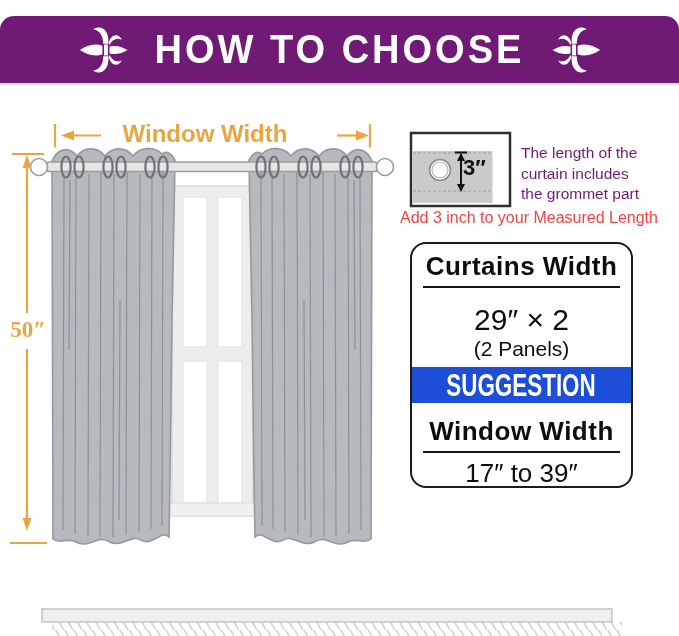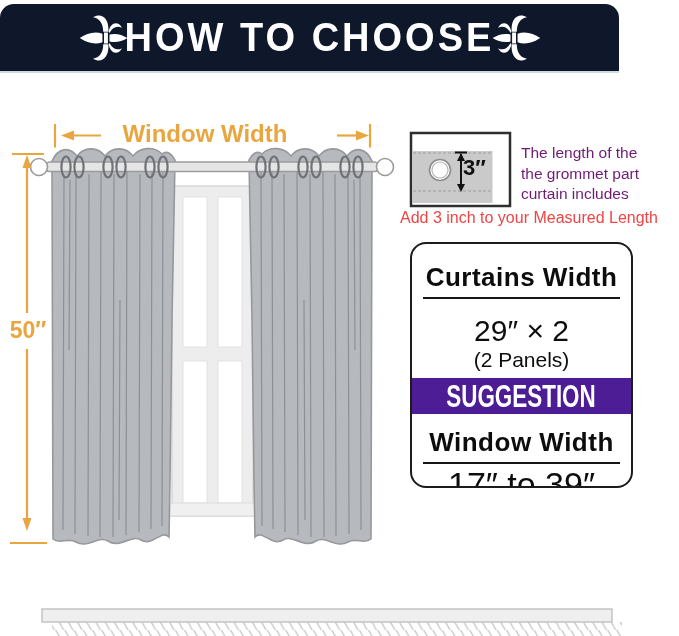--- a/index.html
+++ b/index.html
@@ -2,60 +2,60 @@
 <html><head>
 <meta charset="utf-8">
 <style>
   html,body{margin:0;padding:0;background:#fff;}
   .page{
     position:relative;width:679px;height:636px;background:#fff;overflow:hidden;
     font-family:"Liberation Sans",sans-serif;border-radius:14px;
   }
   
   .header{
-    position:absolute;left:0;top:4px;width:619px;height:67px;background:#0f172a;
+    position:absolute;left:0;top:16px;width:679px;height:67px;background:#701a75;
     border-bottom:2px solid #cddade;display:flex;align-items:center;justify-content:center;
     border-radius:14px 14px 0 0;
   }
   .header-title{
     color:#fff;font-size:38px;font-weight:800;letter-spacing:3px;white-space:nowrap;
     transform:scaleY(1.05);
   }
   .fleur{position:absolute;top:0;width:95px;height:67px;display:flex;align-items:center;justify-content:center;}
   .fleur svg{width:50px;height:86px;}
   .fleur-left{left:56px;}  .fleur-left  svg{transform:rotate(-90deg);}
   .fleur-right{right:56px;} .fleur-right svg{transform:rotate(90deg);}
   
   .scene{position:absolute;left:0;top:0;width:679px;height:636px;}
   
   .lbl{position:absolute;color:#E9A640;font-weight:bold;text-align:center;white-space:nowrap;}
   .lbl-window-width{left:119px;top:120px;width:172px;font-size:24px;}
-  .lbl-height{left:4px;top:317px;width:48px;font-size:23px;}
+  .lbl-height{left:4px;top:317px;width:48px;font-size:23px;font-family:Liberation Serif, serif;}
   .lbl-grommet-depth{position:absolute;left:463px;top:155px;font-size:22px;font-weight:bold;color:#101010;}
   .grommet-note{position:absolute;left:521px;top:143px;font-size:15.5px;line-height:20.5px;color:#701a75;}
   .add-note{position:absolute;left:400px;top:209px;width:266px;font-size:16px;color:#ef4444;white-space:nowrap;}
   
   .size-panel{
     position:absolute;left:410px;top:242px;width:223px;height:246px;box-sizing:border-box;
     border:2.5px solid #1c1c1c;border-radius:16px;background:#fff;text-align:center;color:#0d0d0d;
-    padding-top:16px;overflow:hidden;
+    padding-top:5px;overflow:hidden;
   }
   .sp-head{font-size:26px;font-weight:bold;line-height:35px;letter-spacing:0.5px;}
   .sp-divider{border:none;border-top:2px solid #161616;margin:2px 11px 0 11px;}
   .sp-value1{font-size:30px;font-weight:400;line-height:36px;margin-top:14px;}
   .sp-panels{font-size:21px;line-height:21px;}
   .suggestion-band{
-    margin-top:8px;height:36px;background:#4c1d95;display:flex;align-items:center;justify-content:center;
+    margin-top:8px;height:36px;background:#1d4ed8;display:flex;align-items:center;justify-content:center;
   }
   .suggestion-text{
     color:#fff;font-weight:800;font-size:27px;letter-spacing:0px;display:inline-block;
     transform:scale(0.83,1.18);
   }
   .sp-head2{margin-top:11px;}
-  .sp-value2{font-size:34px;font-weight:400;line-height:33px;margin-top:4px;}
+  .sp-value2{font-size:26px;font-weight:400;line-height:33px;margin-top:4px;}
   
   .footnote{position:absolute;left:405px;top:508px;font-size:17px;line-height:21.5px;color:#1e1e1e;white-space:nowrap;}
 </style>
 </head>
 <body>
 
 <div class="page">
 
   <div class="header">
     <div class="fleur fleur-left">
@@ -178,22 +178,22 @@
       </g>
     </g>
   </svg>
 
   <div class="lbl lbl-window-width">Window Width</div>
   <div class="lbl lbl-height">50″</div>
   <div class="lbl-grommet-depth">3″</div>
 
   <div class="grommet-note">
     <div>The length of the</div>
+    <div>curtain includes</div>
     <div>the grommet part</div>
-    <div>curtain includes</div>
   </div>
   <div class="add-note">Add 3 inch to your Measured Length</div>
 
   <div class="size-panel">
     <div class="sp-head">Curtains Width</div>
     <hr class="sp-divider">
     <div class="sp-value1">29″ × 2</div>
     <div class="sp-panels">(2 Panels)</div>
     <div class="suggestion-band">
       <span class="suggestion-text">SUGGESTION</span>

